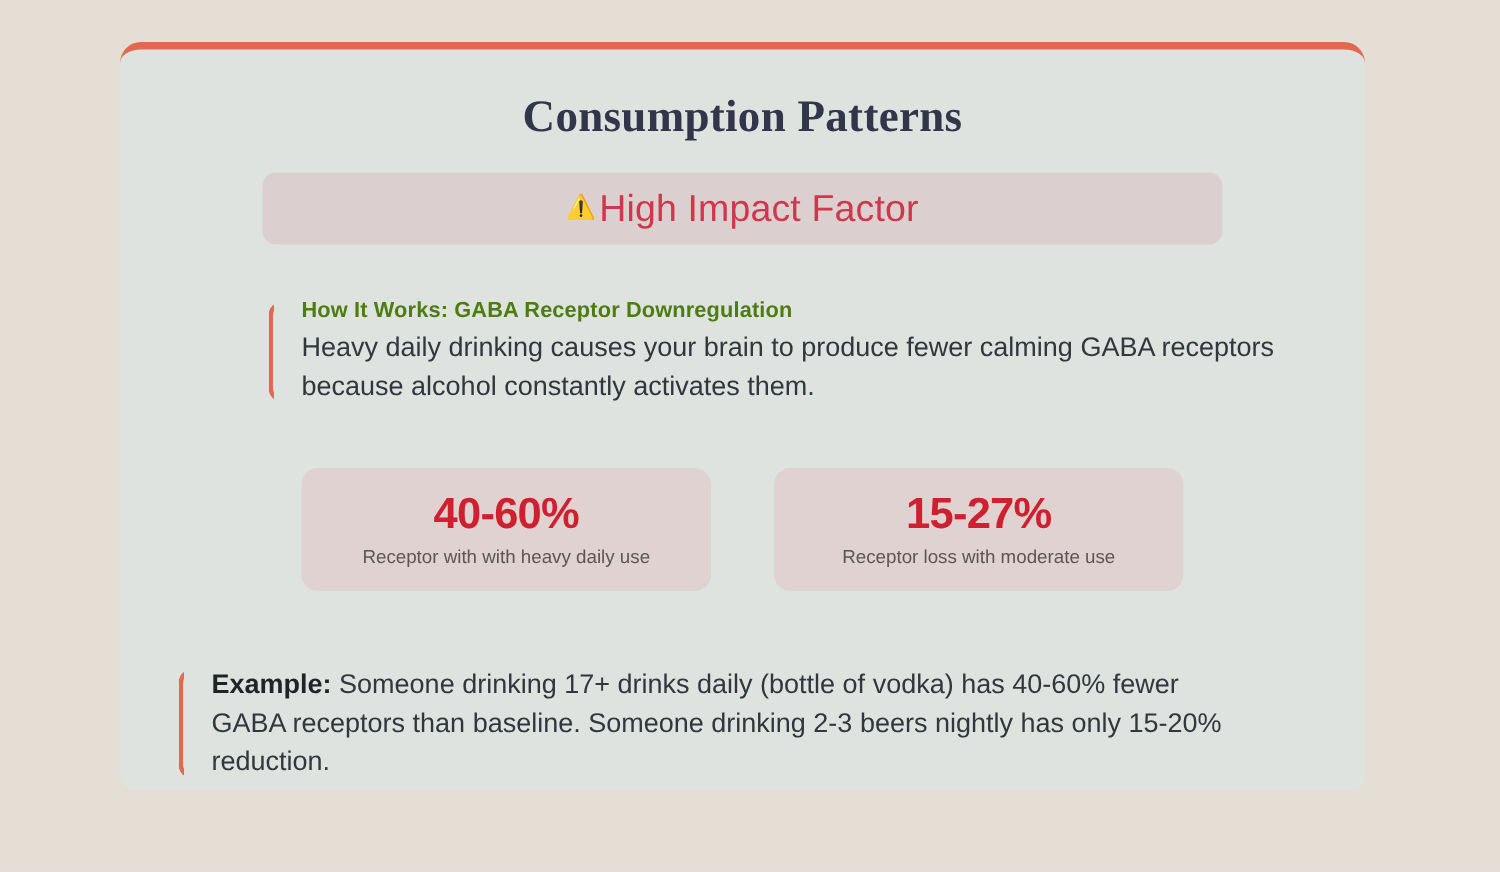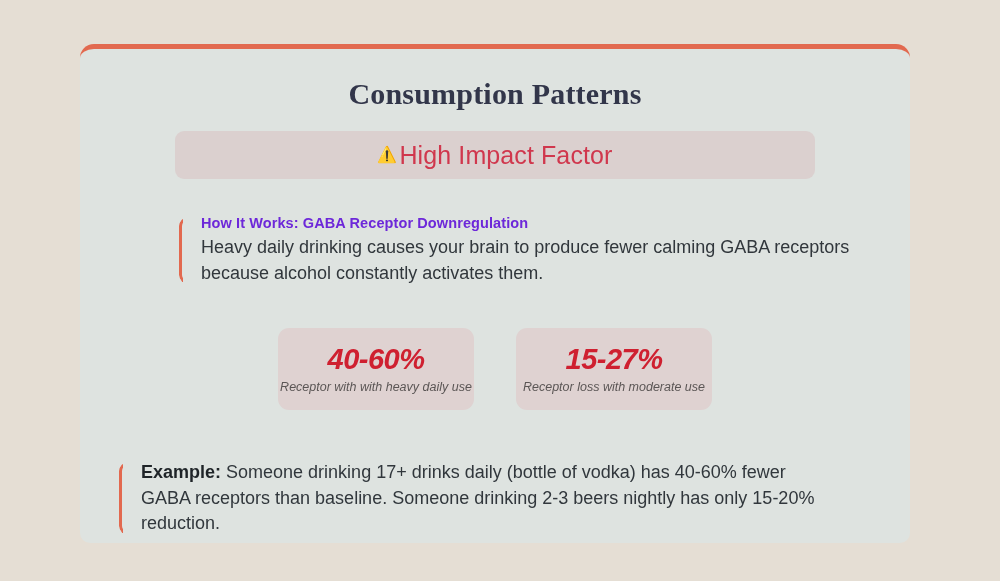--- a/index.html
+++ b/index.html
@@ -18,21 +18,21 @@
     position: relative;
     width: 1000px;
     height: 581px;
     box-sizing: border-box;
   }
 
   
   .card {
     position: absolute;
     left: 80px;
-    top: 44px;
+    top: 28px;
     width: 830px;
     height: 499px;
     background: #dee3e0;
     border-radius: 14px 14px 10px 10px;
     border-top: 5px solid #e2694f;
     box-sizing: border-box;
     overflow: hidden;
   }
 
   
@@ -92,21 +92,21 @@
     border-bottom: 3px solid #e2694f;
     border-right: none;
     border-radius: 10px 0 0 10px;
     box-sizing: border-box;
     -webkit-mask-image: linear-gradient(to right, #000 0 40%, transparent 42% 100%);
     mask-image: linear-gradient(to right, #000 0 40%, transparent 42% 100%);
   }
   .accent-title {
     font-size: 14.5px;
     font-weight: bold;
-    color: #6d28d9;
+    color: #4d7c0f;
     margin: 0 0 4px 0;
     letter-spacing: 0.1px;
   }
   .accent-body {
     font-size: 18px;
     color: #31373c;
     line-height: 1.42;
     margin: 0;
   }
   .accent-body b {
@@ -118,30 +118,29 @@
   .example { margin-top: 50px; margin-right: 80px; margin-left: 39px; }
 
   
   .stats-row {
     display: flex;
     justify-content: center;
     gap: 42px;
     margin-top: 42px;
   }
   .stat-card {
-    width: 196px;
+    width: 273px;
     height: 82px;
     background: #dfd2d1;
     border-radius: 11px;
     display: flex;
     flex-direction: column;
     align-items: center;
     justify-content: center;
     gap: 7px;
-    font-style: italic;
   }
   .stat-value {
     font-size: 29px;
     font-weight: bold;
     color: #cf2030;
     letter-spacing: -0.5px;
     line-height: 1;
   }
   .stat-label {
     font-size: 12.5px;

